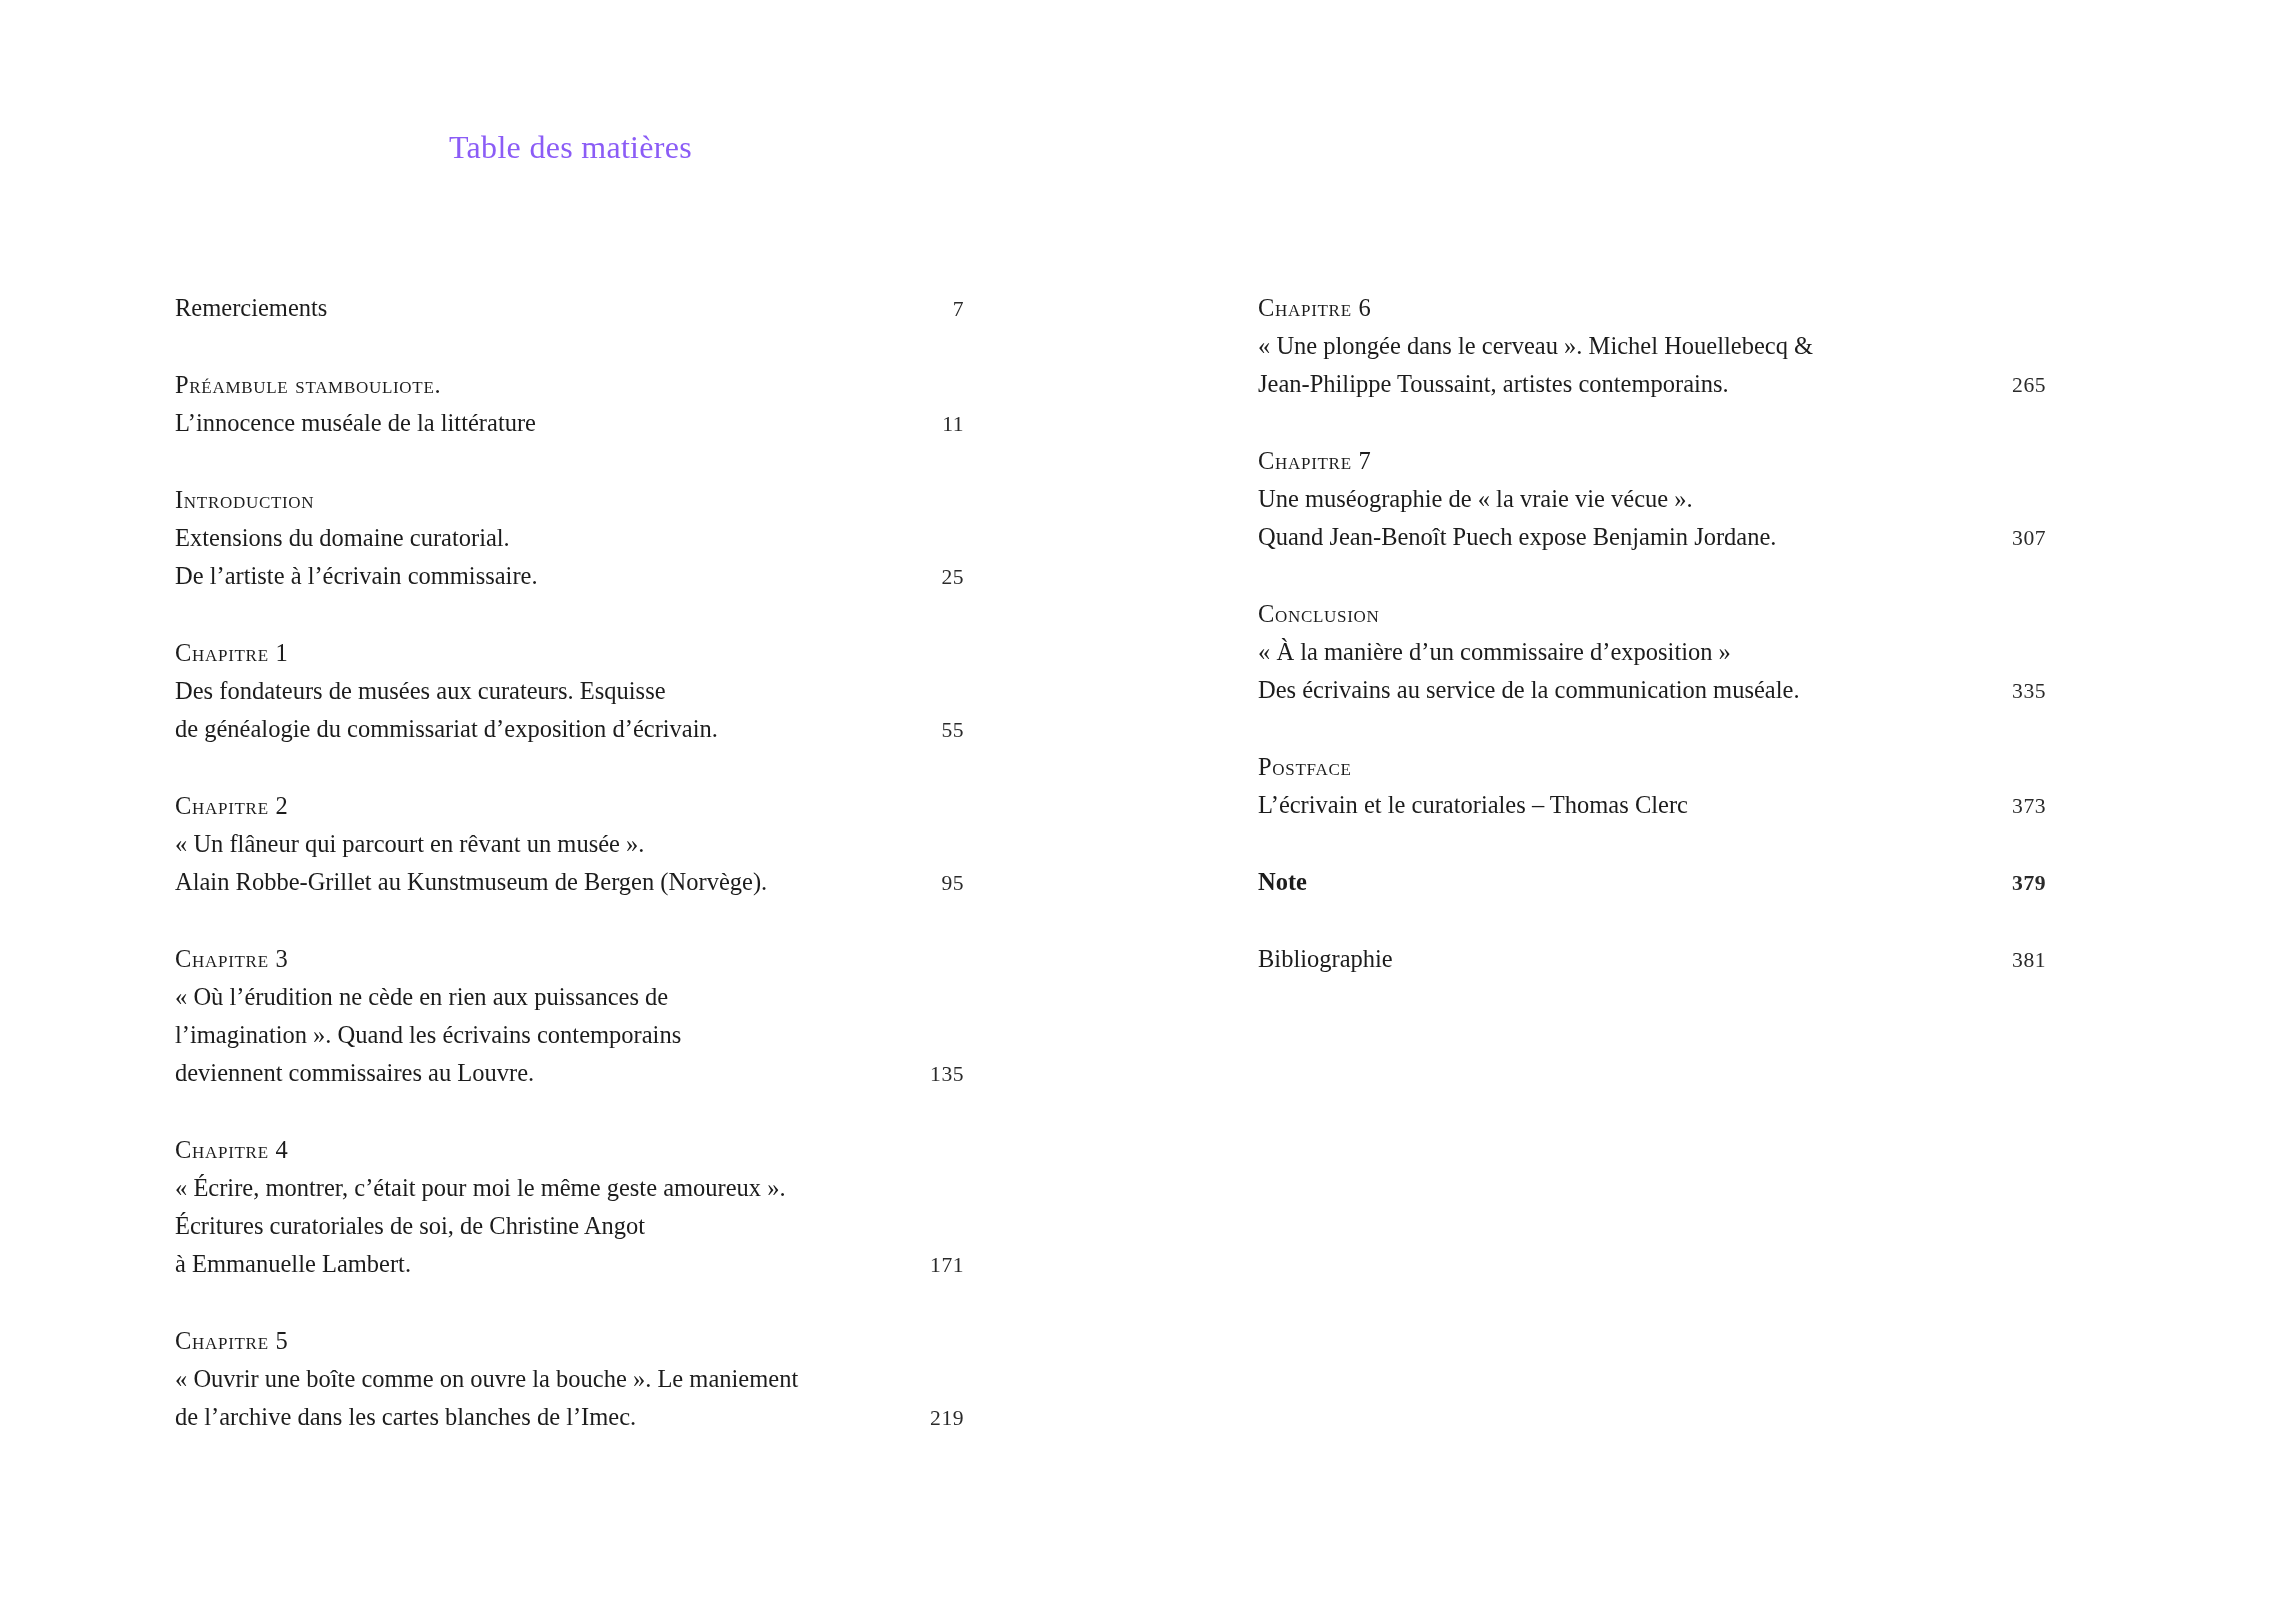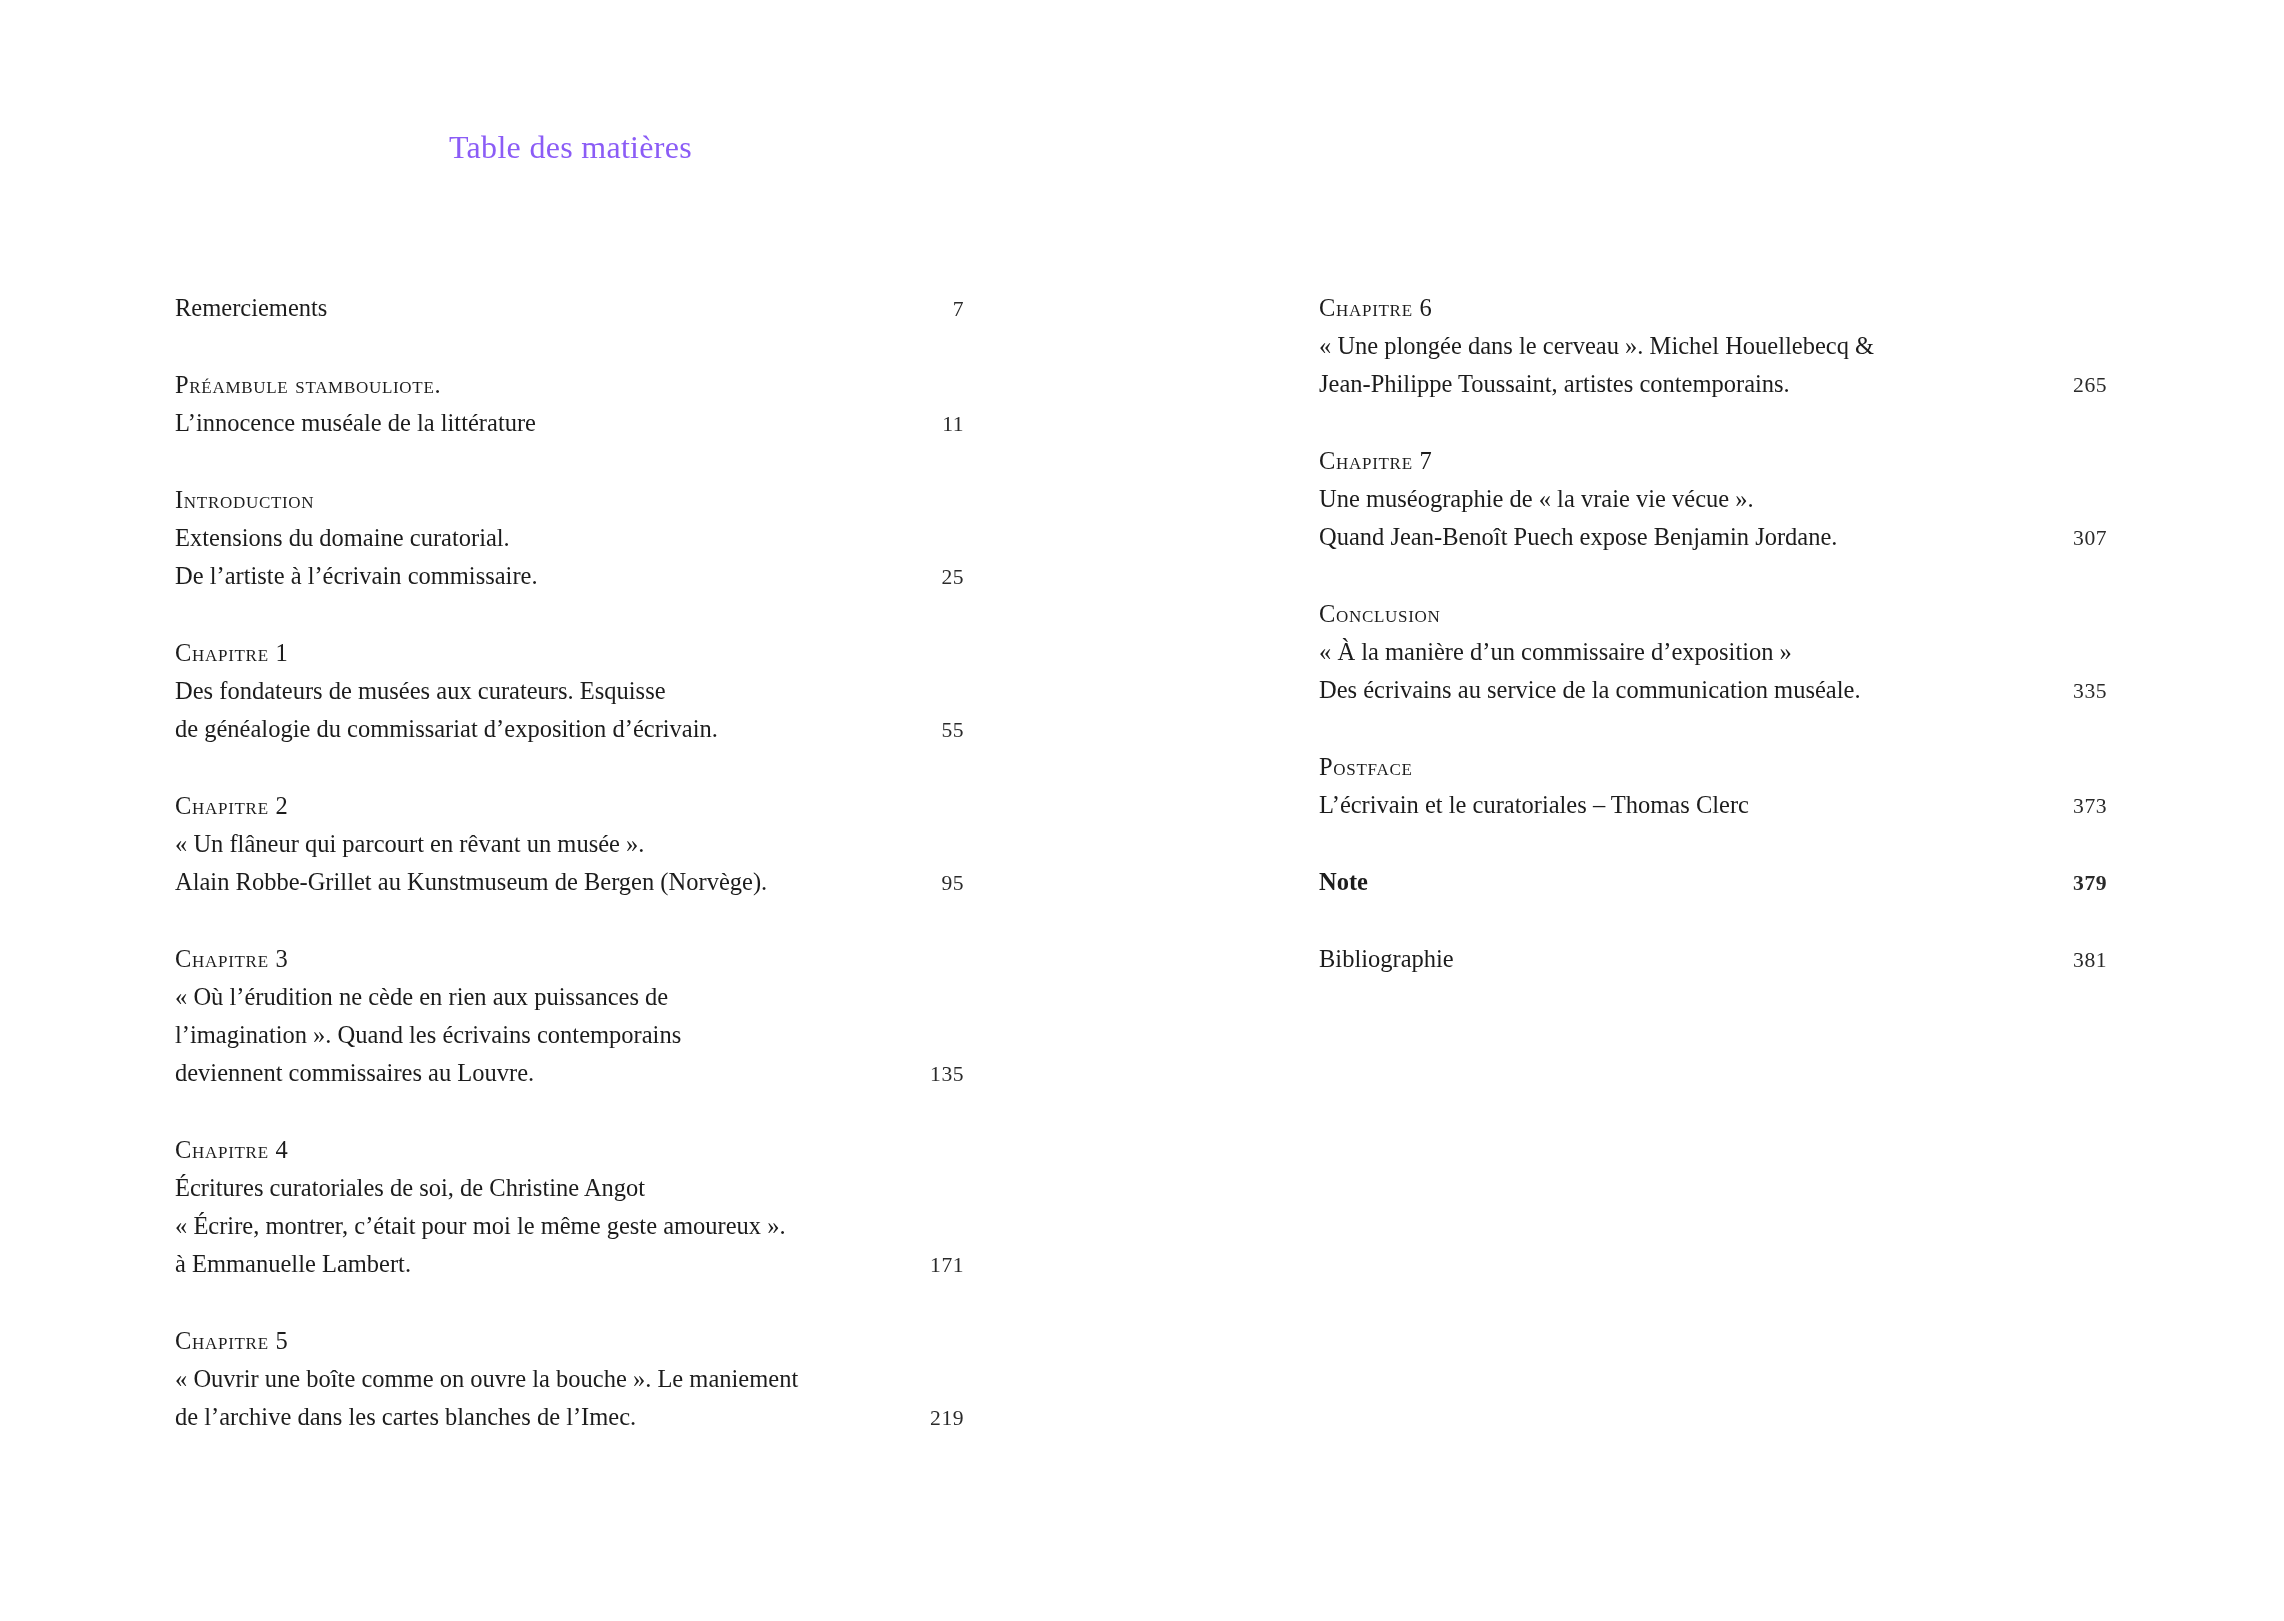--- a/index.html
+++ b/index.html
@@ -26,21 +26,21 @@
     letter-spacing: 0.3px;
     color: #8b5cf6;
   }
   .col {
     position: absolute;
     top: 289px;
     font-size: 24.5px;
     line-height: 38px;
   }
   .col-left  { left: 175px;  width: 789px; }
-  .col-right { left: 1319px; width: 788px; }
+  .col-right { left: 1258px; width: 788px; }
   .entry { margin-bottom: 38px; }
   .entry:last-child { margin-bottom: 0; }
   .gap-before { margin-top: 38px; font-weight: bold; }
   .heading {
     font-variant: small-caps;
     letter-spacing: 0.7px;
   }
   .line { white-space: nowrap; }
   .line.last {
     display: flex;
@@ -111,22 +111,22 @@
       <div class="line">« Où l’érudition ne cède en rien aux puissances de</div>
       <div class="line">l’imagination ». Quand les écrivains contemporains</div>
       <div class="line last">
         <span class="txt">deviennent commissaires au Louvre.</span>
         <span class="pagenum">135</span>
       </div>
     </div>
 
     <div class="entry">
       <div class="heading">Chapitre 4</div>
+      <div class="line">« Écrire, montrer, c’était pour moi le même geste amoureux ».</div>
       <div class="line">Écritures curatoriales de soi, de Christine Angot</div>
-      <div class="line">« Écrire, montrer, c’était pour moi le même geste amoureux ».</div>
       <div class="line last">
         <span class="txt">à Emmanuelle Lambert.</span>
         <span class="pagenum">171</span>
       </div>
     </div>
 
     <div class="entry">
       <div class="heading">Chapitre 5</div>
       <div class="line">« Ouvrir une boîte comme on ouvre la bouche ». Le maniement</div>
       <div class="line last">

